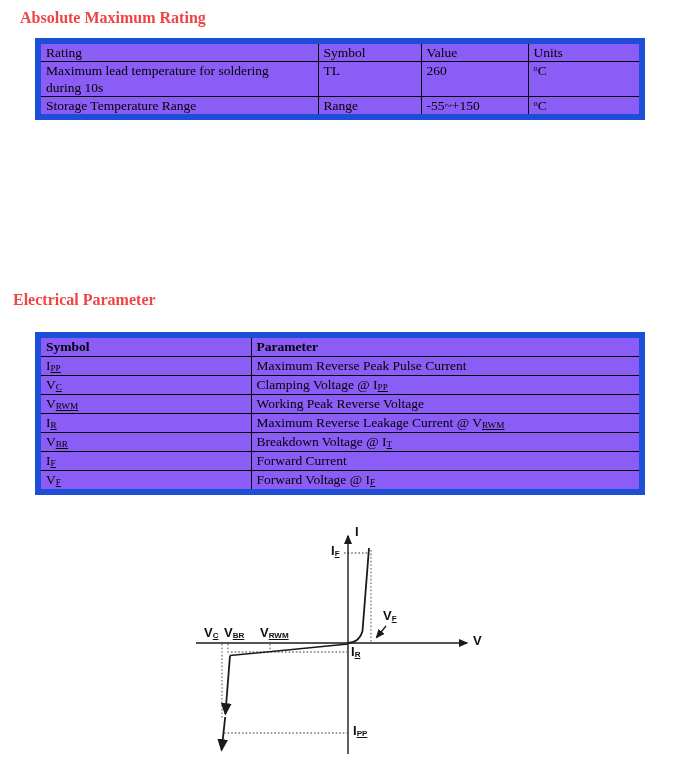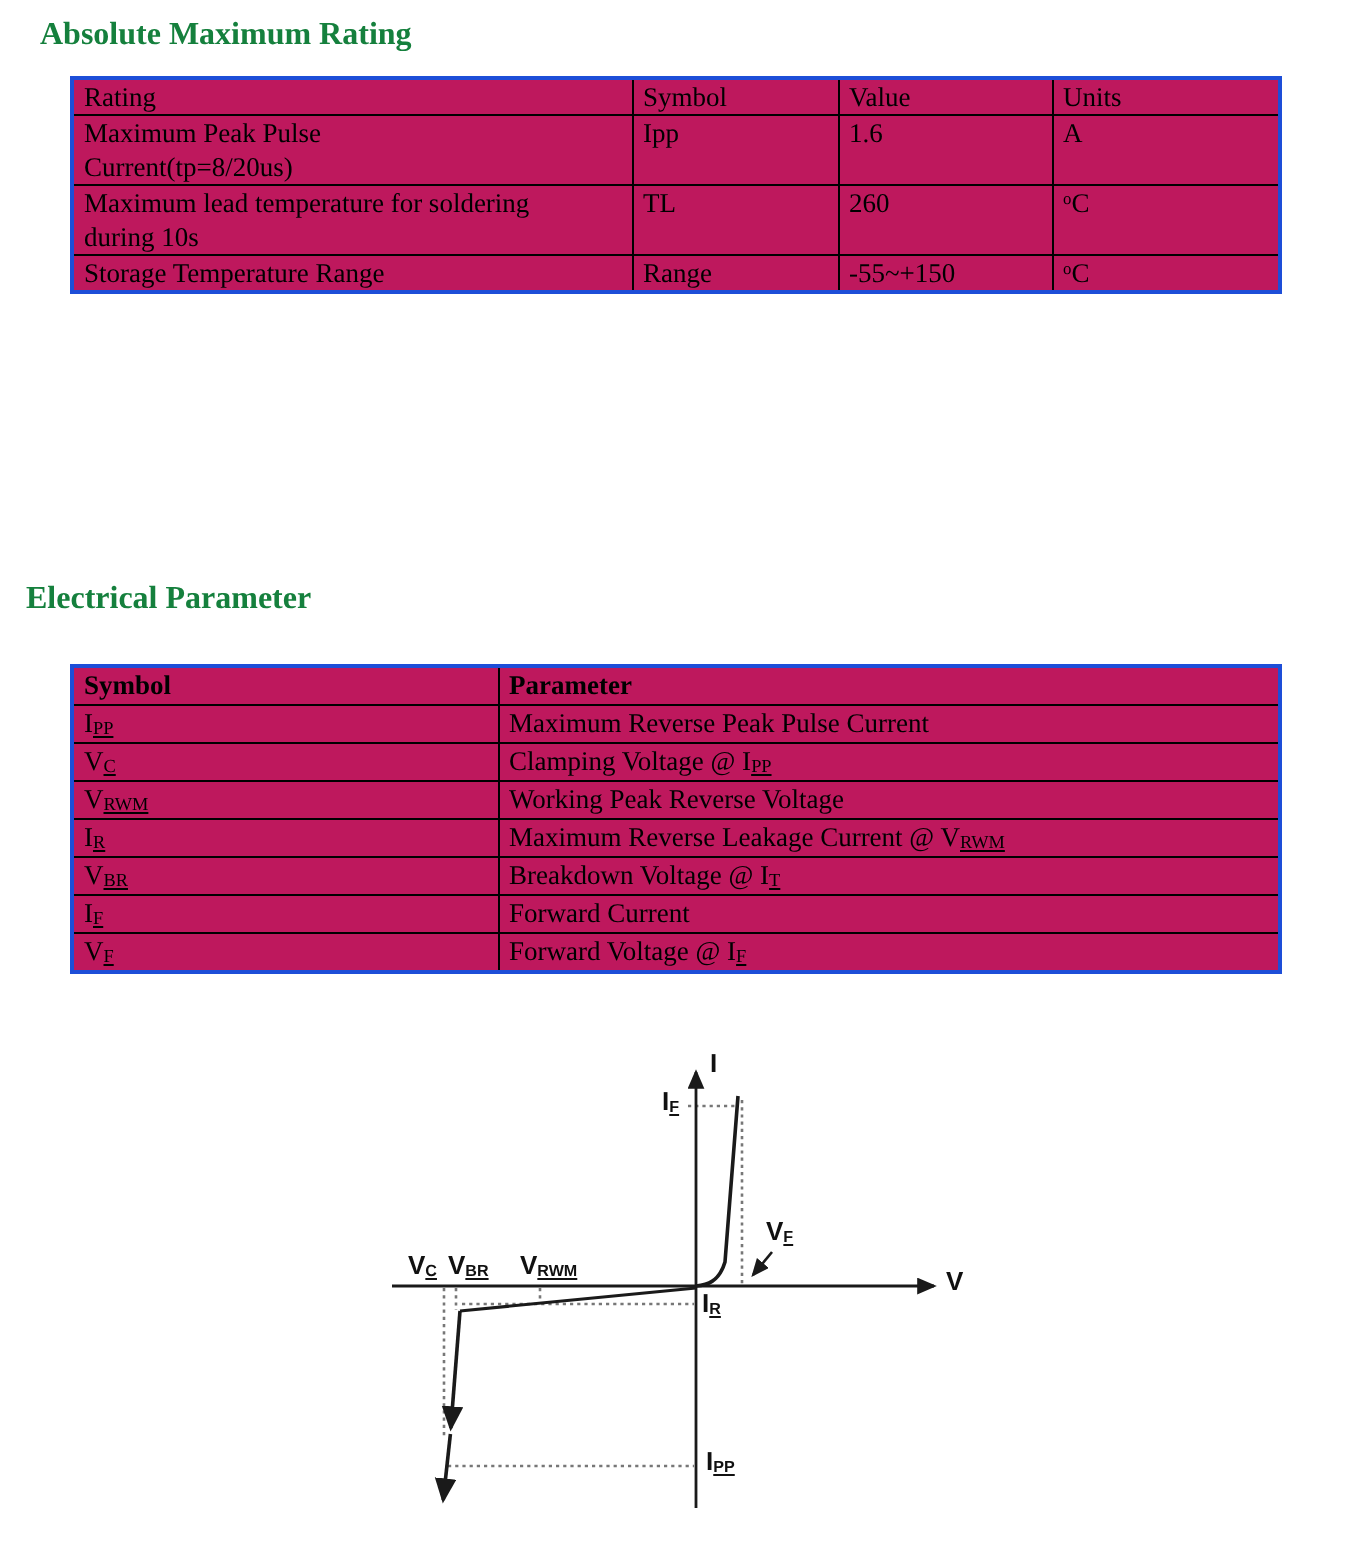--- a/index.html
+++ b/index.html
@@ -2,28 +2,28 @@
 <html><head>
 <meta charset="utf-8">
 <style>
   html,body{margin:0;padding:0;}
   body{
     width:680px;height:774px;background:#ffffff;position:relative;
     font-family:"Liberation Serif",serif;color:#000;overflow:hidden;
   }
   .title{
     position:absolute;margin:0;font-size:16px;font-weight:bold;
-    font-family:"Liberation Serif",serif;color:#15803d;white-space:nowrap;
+    font-family:"Liberation Serif",serif;color:#ef4444;white-space:nowrap;
   }
   .pos-t1{left:20px;top:9px;}
   .pos-t2{left:13px;top:291px;}
 
   table.tbl{
     position:absolute;border-collapse:collapse;table-layout:fixed;
-    border:2px solid #1d4ed8;background:#be185d;
+    border:6px solid #1d4ed8;background:#8b5cf6;
   }
   .pos-table1{left:35px;top:38px;width:604px;}
   .pos-table2{left:35px;top:332px;width:604px;}
   table.tbl th,table.tbl td{
     border:1px solid #000;padding:0 5px;text-align:left;vertical-align:top;
     font-size:13.5px;line-height:17px;font-weight:normal;
   }
   #table2 th{font-weight:bold;}
   #table2 th,#table2 td{line-height:16px;padding:1px 5px;}
 
@@ -56,26 +56,20 @@
     </colgroup>
     <thead>
         <tr>
           <th>Rating</th>
           <th>Symbol</th>
           <th>Value</th>
           <th>Units</th>
         </tr>
       </thead>
     <tbody>
-        <tr>
-          <td>Maximum Peak Pulse<br>Current(tp=8/20us)</td>
-          <td>Ipp</td>
-          <td>1.6</td>
-          <td>A</td>
-        </tr>
         <tr>
           <td>Maximum lead temperature for soldering<br>during 10s</td>
           <td>TL</td>
           <td>260</td>
           <td><sup>o</sup>C</td>
         </tr>
         <tr>
           <td>Storage Temperature Range</td>
           <td>Range</td>
           <td>-55~+150</td>

